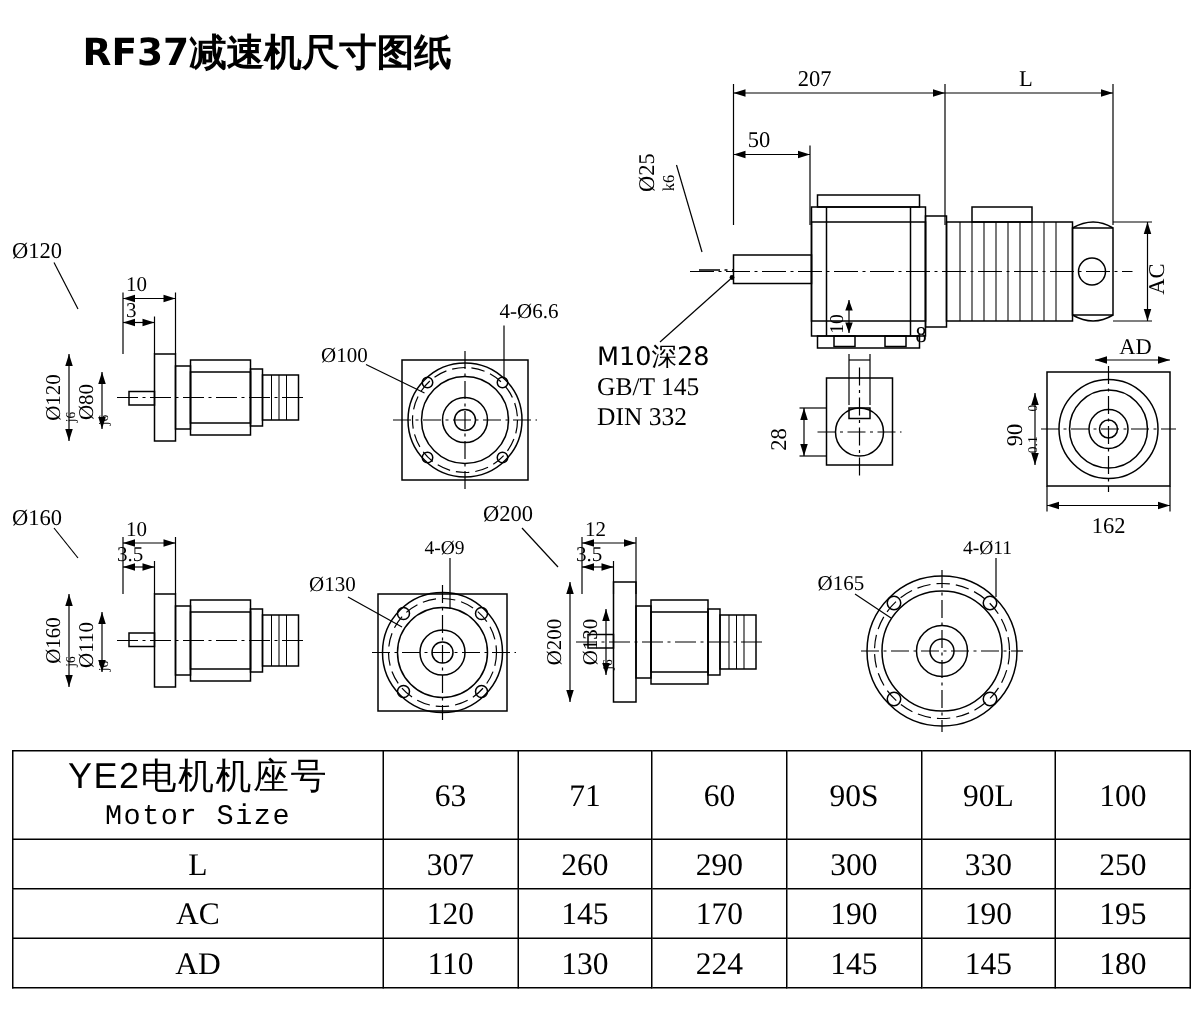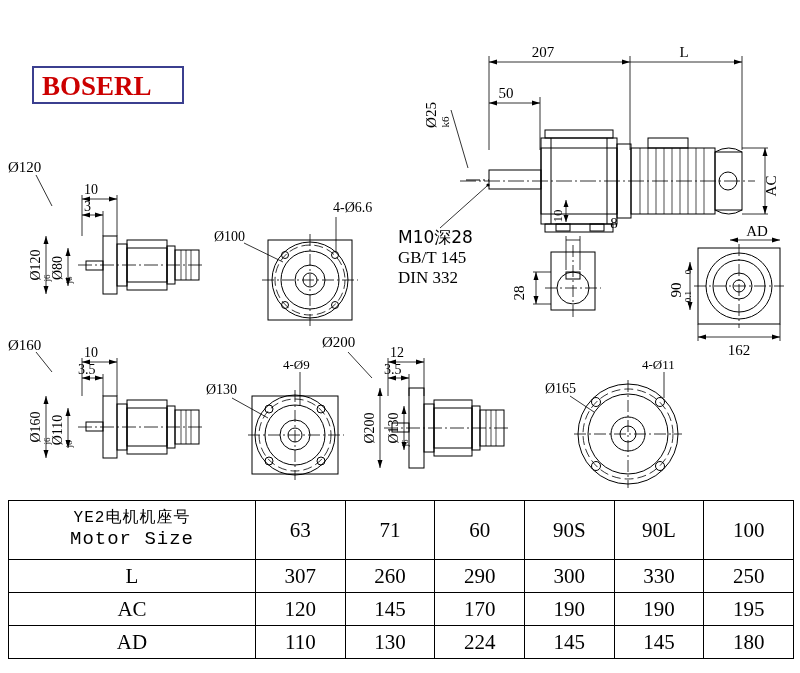--- a/index.html
+++ b/index.html
@@ -77,22 +77,22 @@
     height: 32px;
     padding: 0;
   }
   .spec-table td.head-cell {
     width: 246px;
     font-size: 20px;
     line-height: 1.25;
     padding: 2px 0;
   }
   .spec-table td.head-cell .cn {
-    font-family: Liberation Mono, monospace;
-    font-size: 16px;
+    font-family: Liberation Sans, sans-serif;
+    font-size: 24px;
     letter-spacing: 1px;
   }
   .spec-table td.head-cell .en {
     font-family: Liberation Mono, monospace;
     font-size: 19px;
     letter-spacing: 1px;
   }
   .spec-table td.label-cell {
     font-size: 21px;
   }
@@ -108,24 +108,22 @@
   }
   text.cjk {
     font-family: "DejaVu Sans", sans-serif;
   }
 </style>
 </head>
 <body>
 
 <div class="page">
 
-
-  <div class="logo-box">
-    <div class="logo-text">BOSERL</div>
-  </div>
+  <div class="title">RF37减速机尺寸图纸</div>
+
 
   <svg class="drawing" viewBox="0 0 800 500" xmlns="http://www.w3.org/2000/svg">
     <g stroke="#000" fill="none" stroke-width="1">
 
       <g stroke-width="0.8">
         <line x1="489" y1="62" x2="630" y2="62"></line>
         <line x1="489" y1="56" x2="489" y2="150"></line>
         <line x1="630" y1="56" x2="630" y2="150"></line>
         <path d="M489,62 l8,-2.5 l0,5 z" fill="#000" stroke="none"></path>
         <path d="M630,62 l-8,-2.5 l0,5 z" fill="#000" stroke="none"></path>

